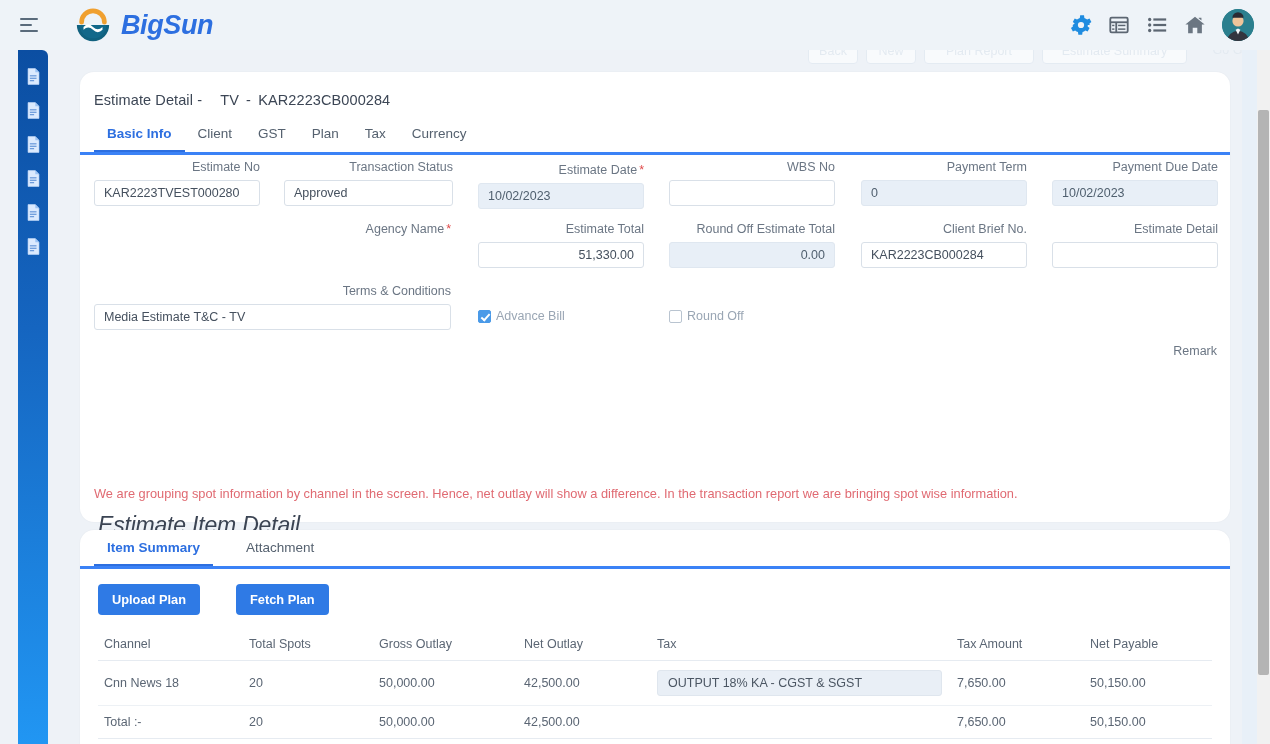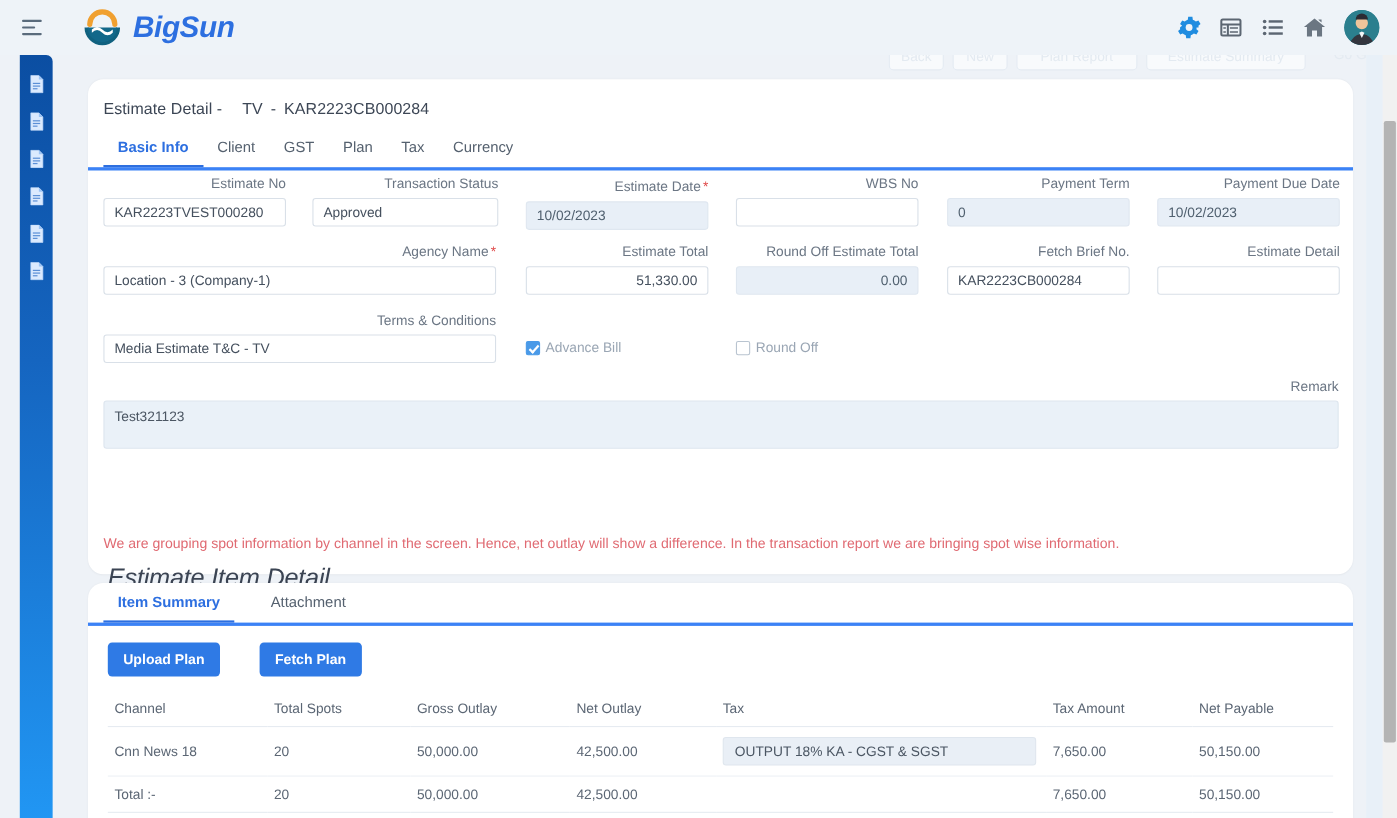--- a/index.html
+++ b/index.html
@@ -343,35 +343,34 @@
 
       <div class="fld" style="left:958px;top:88px;width:166px;">
         <span class="lbl">Payment Due Date</span>
         <input class="inp ro" value="10/02/2023" style="">
       </div>
 
       <div class="fld" style="left:0px;top:150px;width:357px;">
         <span class="lbl">
           <span>Agency Name</span><span class="req">*</span>
         </span>
-        <input class="inp" value="Location - 3 (Company-1)" style="">
       </div>
 
       <div class="fld" style="left:384px;top:150px;width:166px;">
         <span class="lbl">Estimate Total</span>
         <input class="inp num" value="51,330.00" style="">
       </div>
 
       <div class="fld" style="left:575px;top:150px;width:166px;">
         <span class="lbl">Round Off Estimate Total</span>
         <input class="inp ro num" value="0.00" style="">
       </div>
 
       <div class="fld" style="left:767px;top:150px;width:166px;">
-        <span class="lbl">Fetch Brief No.</span>
+        <span class="lbl">Client Brief No.</span>
         <input class="inp" value="KAR2223CB000284" style="">
       </div>
 
       <div class="fld" style="left:958px;top:150px;width:166px;">
         <span class="lbl">Estimate Detail</span>
         <input class="inp" value="" style="">
       </div>
 
       <div class="fld" style="left:0px;top:212px;width:357px;">
         <span class="lbl">Terms &amp; Conditions</span>
@@ -383,21 +382,20 @@
         <span class="chklbl">Advance Bill</span>
       </div>
 
       <div class="chkwrap" style="left:575px;top:237px;">
         <span class="chkbox"></span>
         <span class="chklbl">Round Off</span>
       </div>
 
       <div class="fld" style="left:0px;top:272px;width:1123px;">
         <span class="lbl">Remark</span>
-        <textarea class="ta" style="">Test321123</textarea>
       </div>
 
       <div class="warn" style="left:0px;top:382px;width:1120px;">We are grouping spot information by channel in the screen. Hence, net outlay will show a difference. In the transaction report we are bringing spot wise information.</div>
     </div>
   </div>
 
   <h2 class="section-title" style="left:50px;top:443px;font-style:italic;">Estimate Item Detail</h2>
 
   <div class="card card-items">
     <div class="tabs" style="top:0px;gap:20px;">

